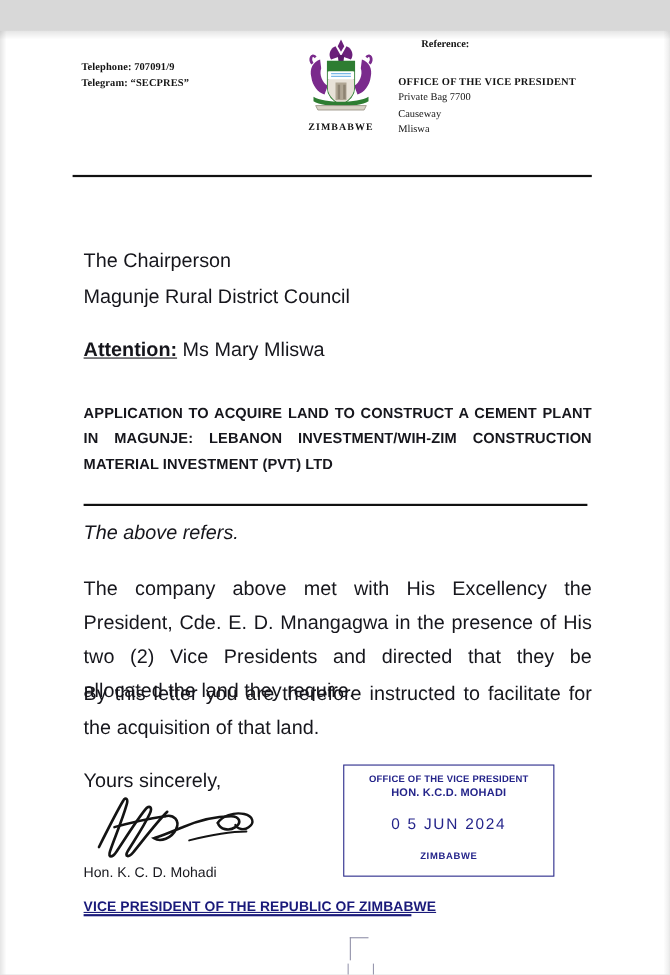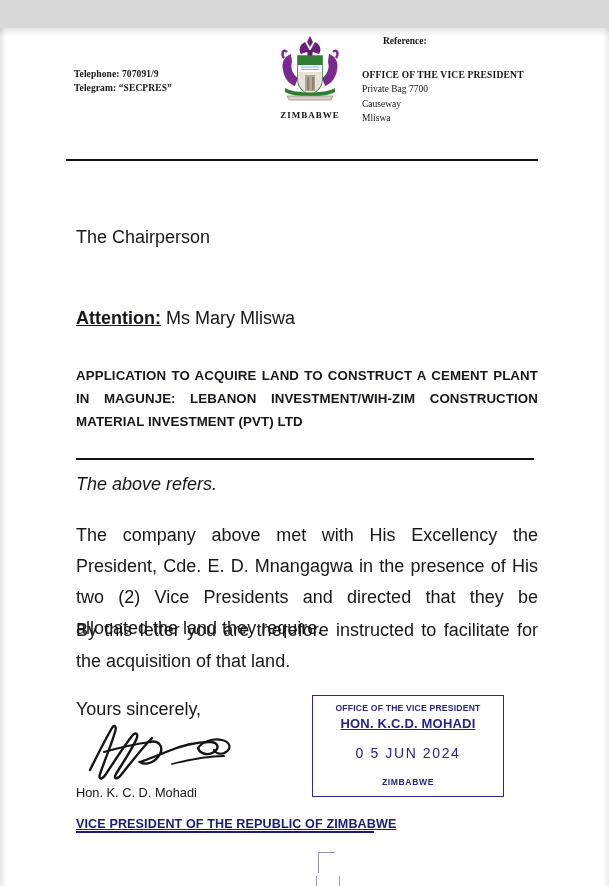--- a/index.html
+++ b/index.html
@@ -25,21 +25,21 @@
   
   .letterhead {
     position: relative;
     height: 110px;
     margin: 28px 0 0 0;
   }
 
   .contact-block {
     position: absolute;
     left: 74px;
-    top: 40px;
+    top: 28px;
     font-family: "Liberation Serif", serif;
     font-size: 9.5px;
     font-weight: bold;
     line-height: 1.45;
     color: #141414;
     letter-spacing: 0.1px;
   }
 
   .crest-block {
     position: absolute;
@@ -191,25 +191,24 @@
     color: #24248a;
     font-family: "Liberation Sans", sans-serif;
   }
   .stamp-line1 {
     font-size: 8.6px;
     font-weight: bold;
     margin-top: 7px;
     letter-spacing: 0.2px;
   }
   .stamp-line2 {
-    font-size: 13px;
+    font-size: 10px;
     font-weight: bold;
     margin-top: 3px;
     letter-spacing: 0.2px;
-    text-decoration: underline;
   }
   .stamp-date {
     font-size: 14px;
     font-weight: normal;
     margin-top: 14px;
     letter-spacing: 1.6px;
   }
   .stamp-country {
     font-size: 8.6px;
     font-weight: bold;
@@ -305,20 +304,21 @@
       <div>Private Bag 7700</div>
       <div>Causeway</div>
       <div>Mliswa</div>
     </div>
   </div>
 
   <div class="rule-top"></div>
 
 
   <div class="body-text addr-1">The Chairperson</div>
+  <div class="body-text addr-2">Magunje Rural District Council</div>
 
   <div class="body-text attention">
     <span class="label">Attention:</span>
     <span>Ms Mary Mliswa</span>
   </div>
 
   <div class="body-text subject">APPLICATION TO ACQUIRE LAND TO CONSTRUCT A CEMENT PLANT IN MAGUNJE: LEBANON INVESTMENT/WIH-ZIM CONSTRUCTION MATERIAL INVESTMENT (PVT) LTD</div>
 
   <div class="rule-mid"></div>
 

